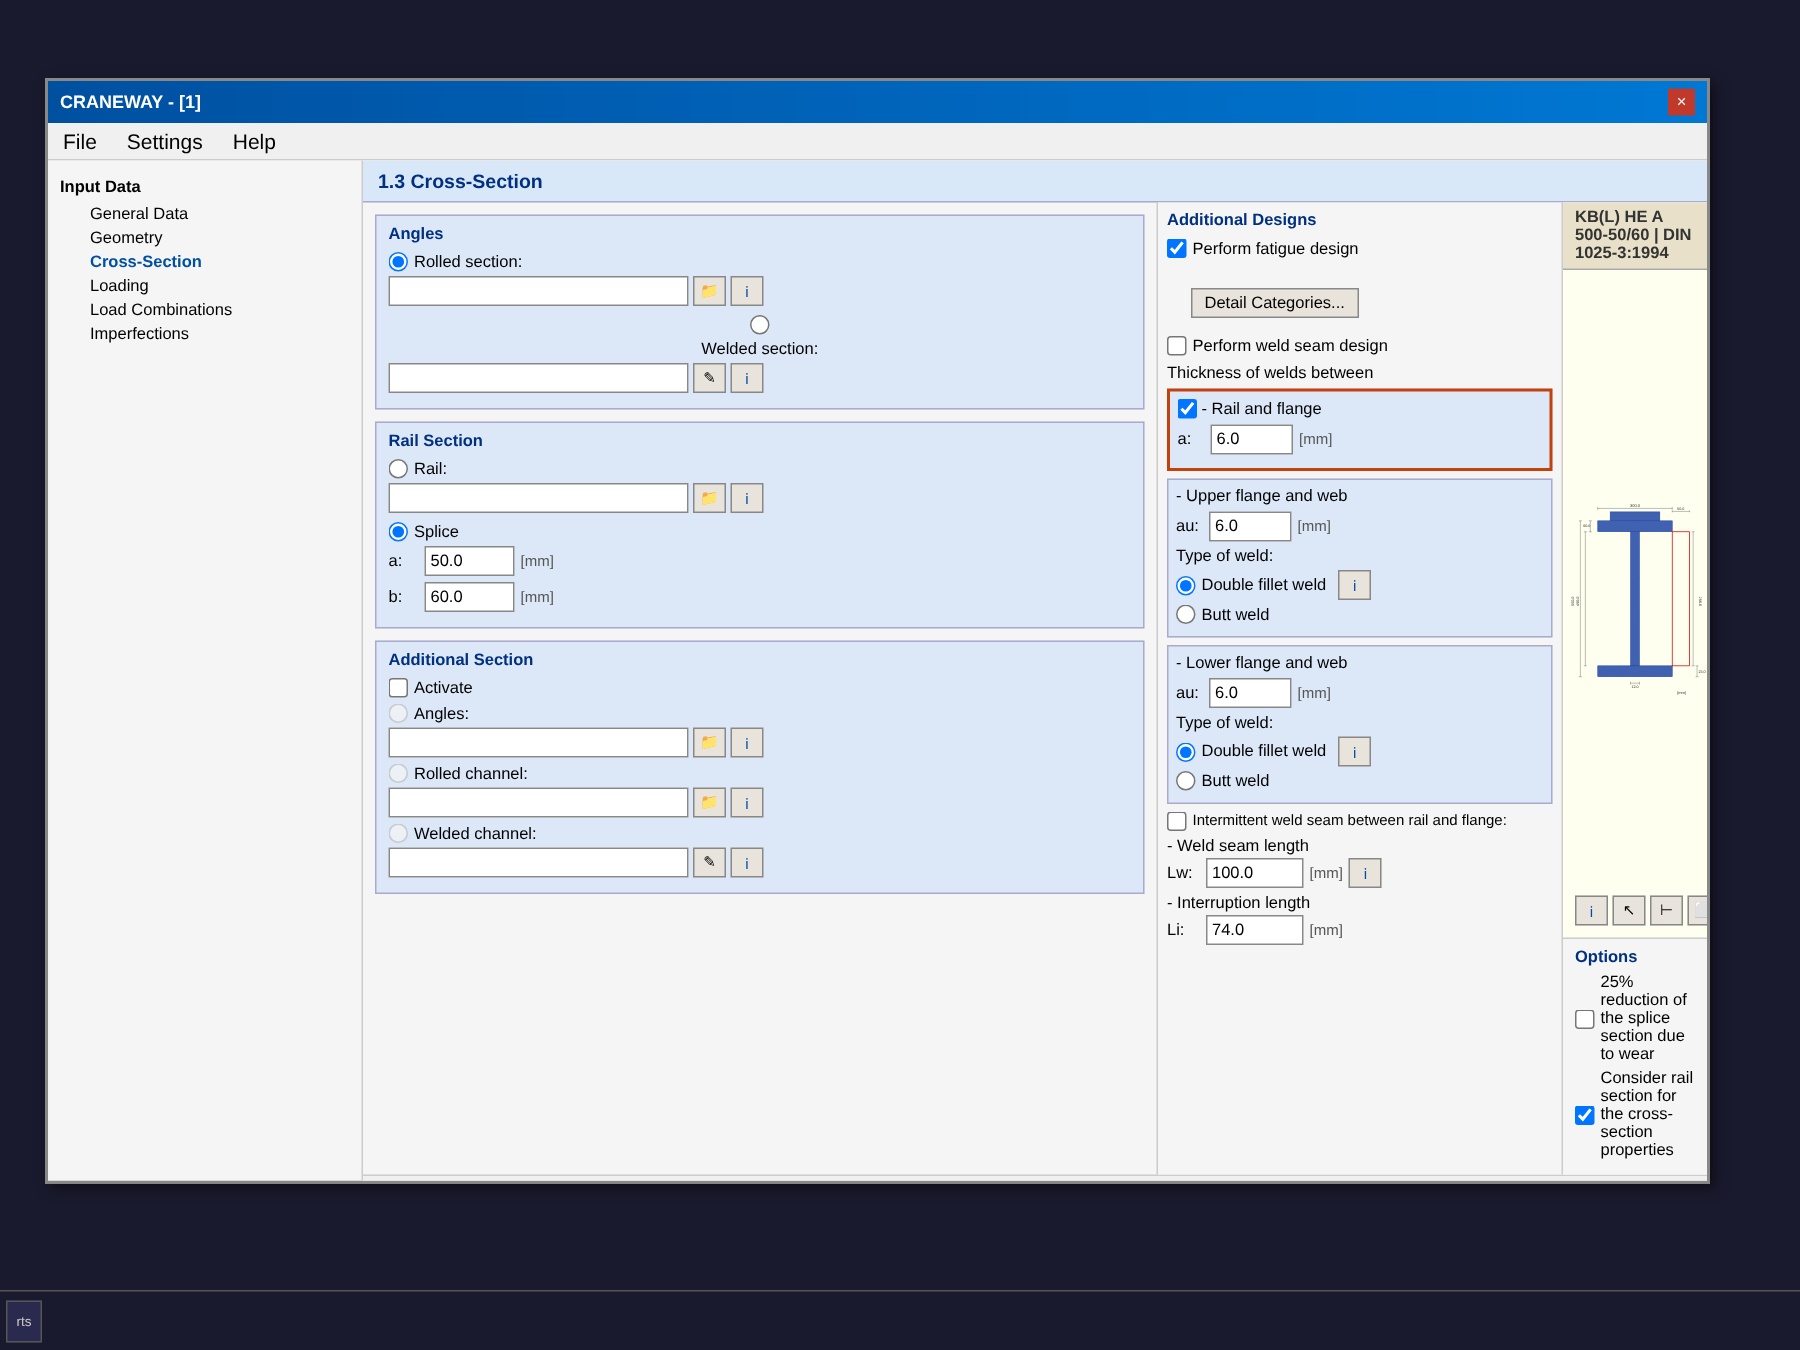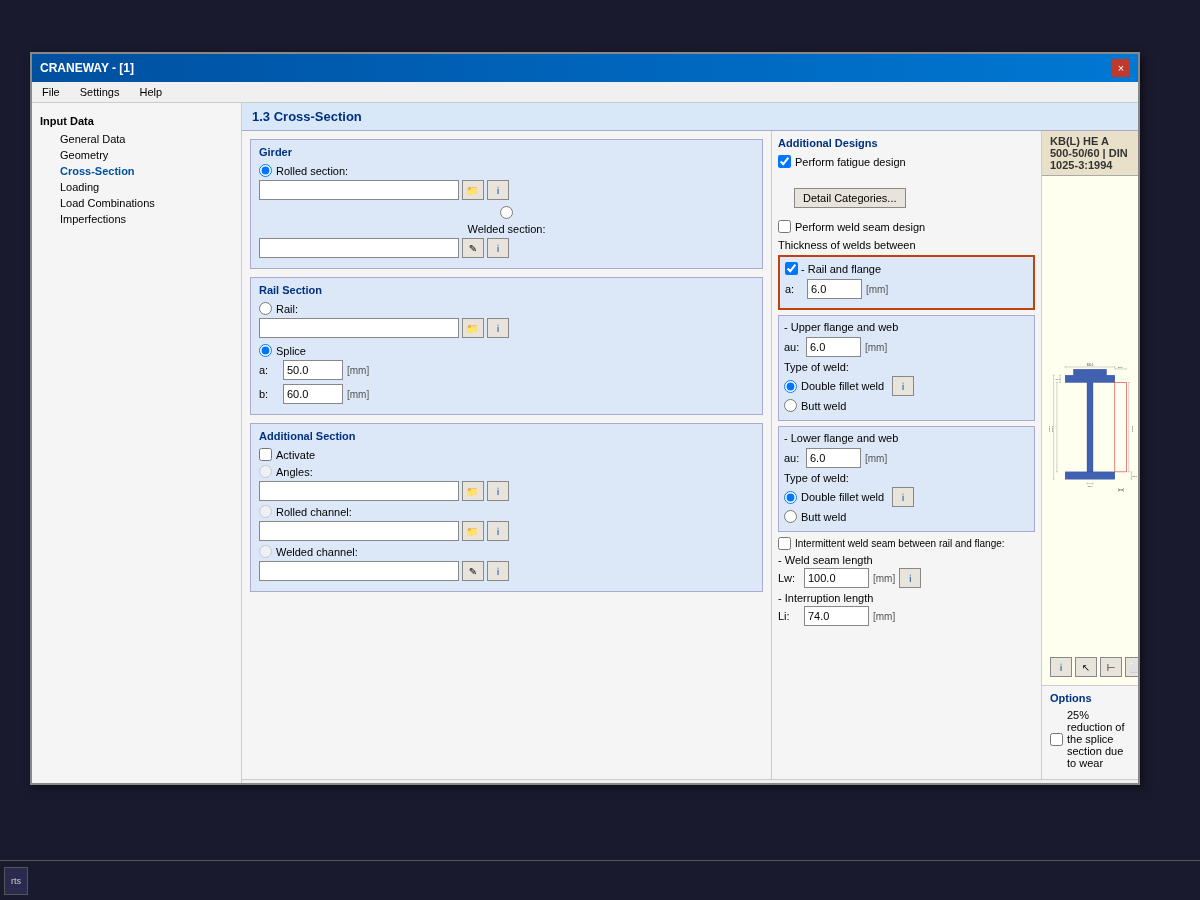--- a/index.html
+++ b/index.html
@@ -5,21 +5,21 @@
     * { box-sizing: border-box; margin: 0; padding: 0; }
     body { background: #1a1a2e; font-family: 'Segoe UI', Arial, sans-serif; font-size: 11px; color: #000; overflow: hidden; }
 
     
     .main-window { position: absolute; top: 52px; left: 30px; width: 1110px; background: #f0f0f0; border: 2px solid #888; box-shadow: 3px 3px 8px rgba(0,0,0,0.5); }
 
     .window-title-bar { background: linear-gradient(to right, #0050a0, #0078d4); color: white; padding: 5px 8px; display: flex; justify-content: space-between; align-items: center; font-size: 12px; font-weight: bold; }
     .window-close-btn { background: #c0392b; color: white; border: none; width: 18px; height: 18px; cursor: pointer; font-size: 11px; display: flex; align-items: center; justify-content: center; }
 
     .menu-bar { background: #f0f0f0; border-bottom: 1px solid #ccc; padding: 2px 6px; display: flex; gap: 12px; }
-    .menu-item { cursor: pointer; padding: 2px 4px; font-size: 11px; }
+    .menu-item { cursor: pointer; padding: 2px 4px; font-size: 14px; }
 
     .content-area { display: flex; height: 680px; }
 
     
     .left-panel { width: 210px; background: #f5f5f5; border-right: 1px solid #ccc; padding: 8px 0; }
     .left-panel-title { font-weight: bold; padding: 4px 8px; font-size: 11px; color: #000; }
     .left-panel-item { padding: 2px 16px; cursor: pointer; font-size: 11px; color: #000; }
     .left-panel-item.indent { padding-left: 28px; }
 
     
@@ -92,21 +92,21 @@
 
     <div class="main-content">
 
       <div class="section-title">1.3 Cross-Section</div>
 
       <div style="display:flex; height:calc(100% - 32px);">
 
         <div class="form-area">
 
           <div class="form-group">
-            <div class="form-group-title">Girder</div>
+            <div class="form-group-title">Angles</div>
             <div class="radio-row">
               <input type="radio" name="girder-type" checked="" style="">
               <label class="radio-label">Rolled section:</label>
             </div>
             <div class="section-input-row">
               <input type="text" class="text-input" style="width: 200px;">
               <button class="icon-btn">📁</button>
               <button class="icon-btn" style="color:#0050a0;">ℹ</button>
             </div>
             <div class="radio-row" style="margin-top:6px;flex-direction:column;">
@@ -368,20 +368,24 @@
 
             </div>
           </div>
 
           <div class="options-area">
             <div class="options-title">Options</div>
             <div class="checkbox-row">
               <input type="checkbox" style="">
               <label class="checkbox-label">25% reduction of the splice section due to wear</label>
             </div>
+            <div class="checkbox-row">
+              <input type="checkbox" checked="" style="">
+              <label class="checkbox-label">Consider rail section for the cross-section properties</label>
+            </div>
           </div>
         </div>
 
       </div>
 
       <div style="padding:4px 8px; background:#f0f0f0; border-top:1px solid #ccc;">
         
         
       </div>
 

